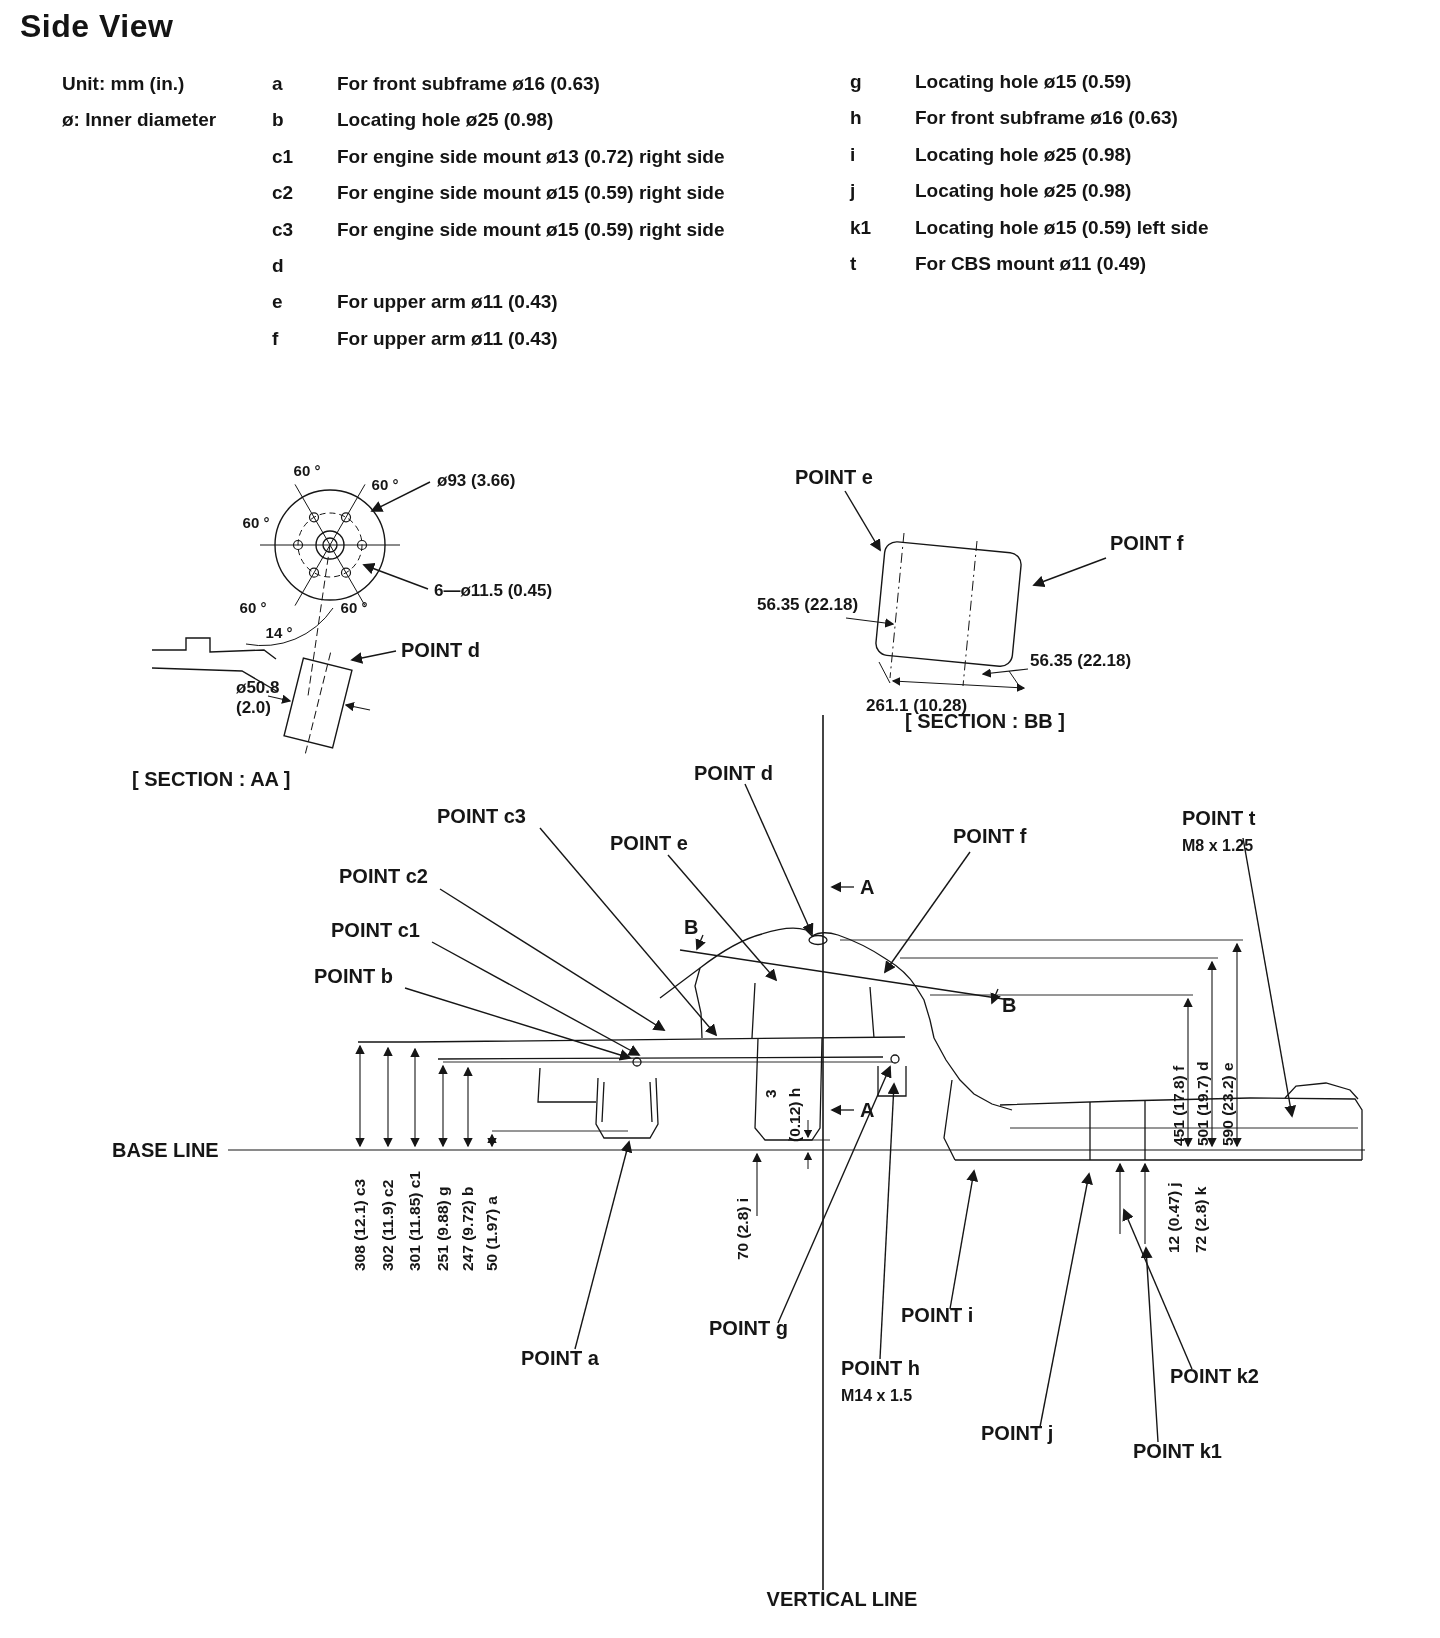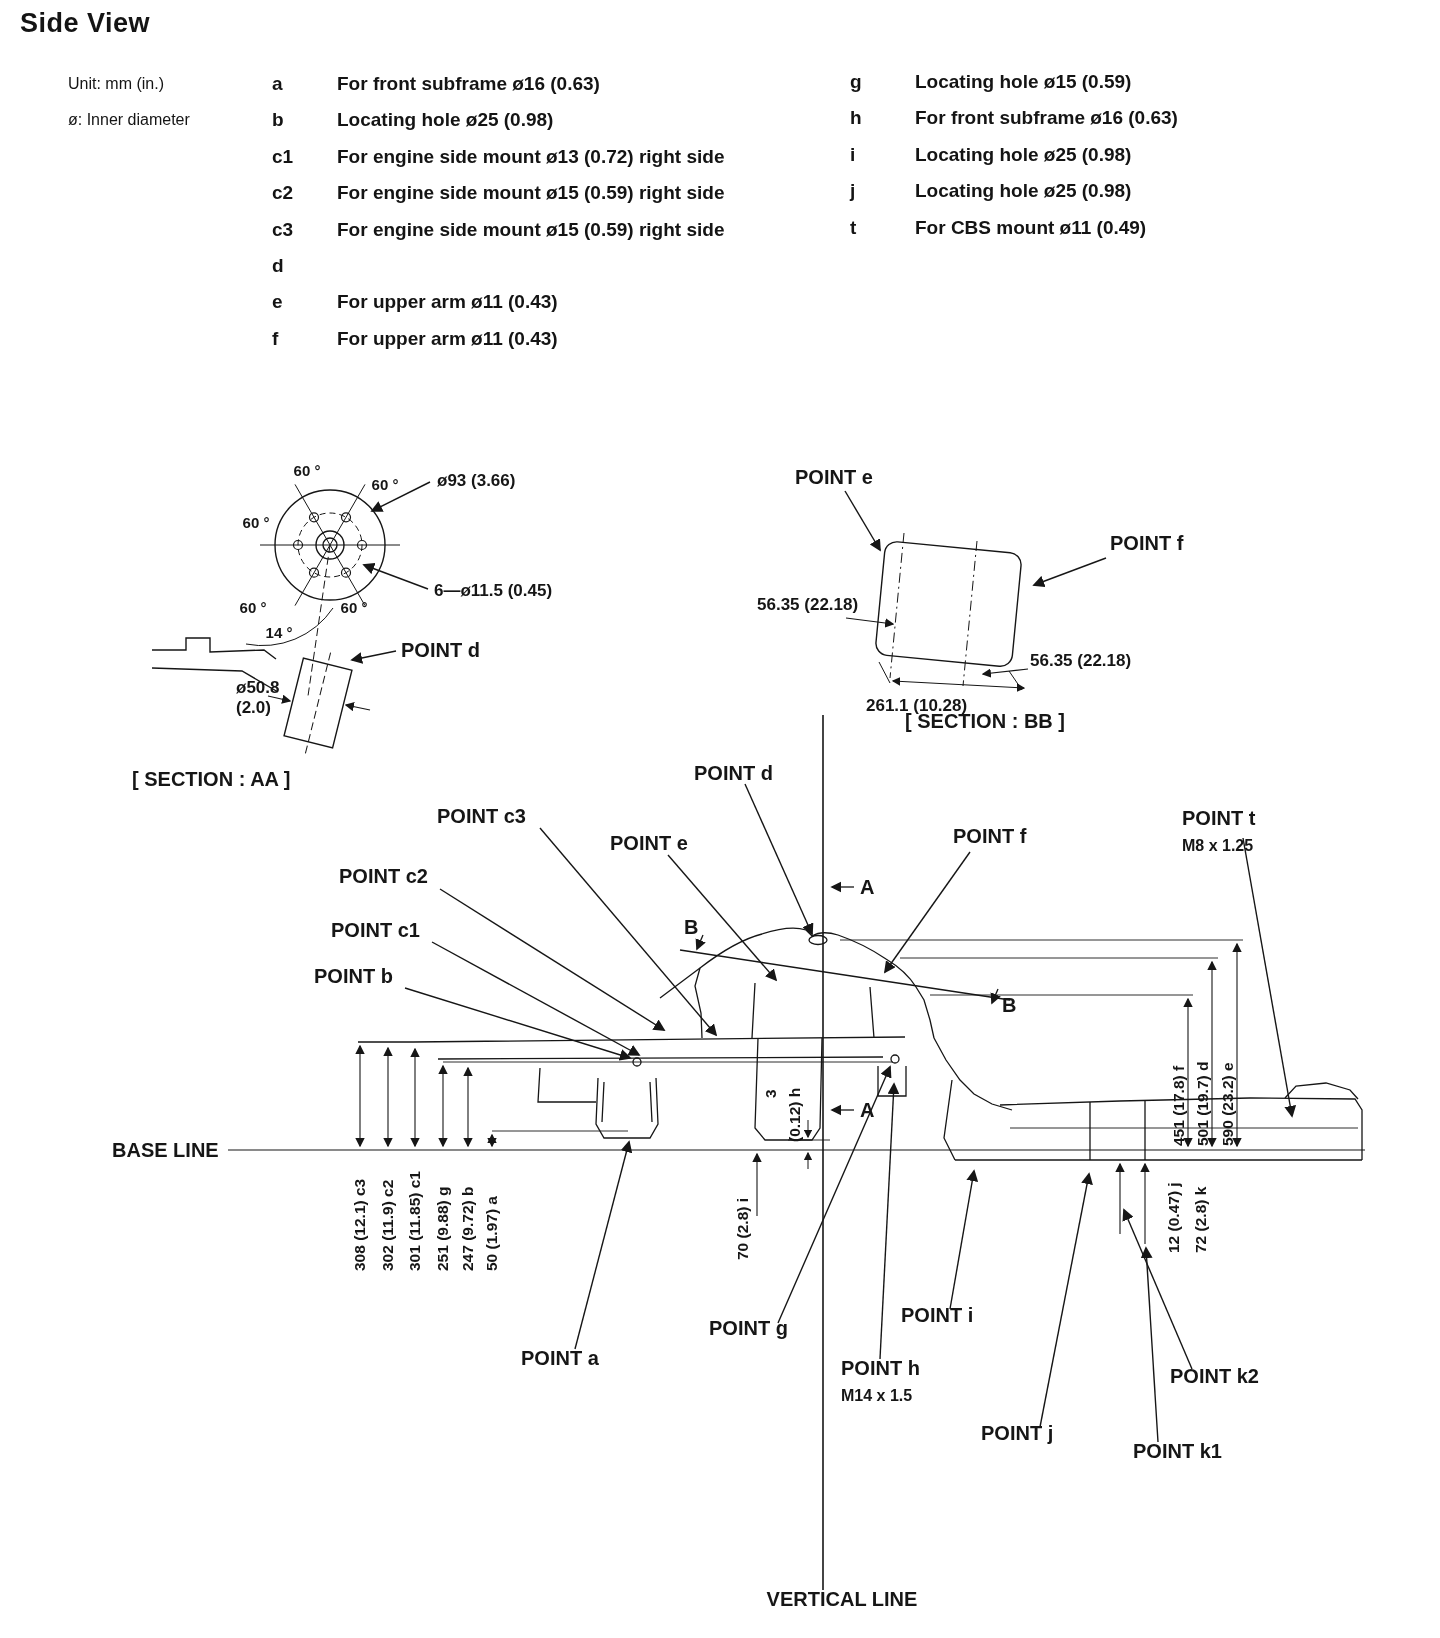--- a/index.html
+++ b/index.html
@@ -1,18 +1,18 @@
 <!DOCTYPE html>
 <html><head>
 <meta charset="utf-8">
 <style>
   html,body{margin:0;padding:0;background:#fff;}
   body{width:1440px;height:1638px;position:relative;font-family:"Liberation Sans",sans-serif;color:#141414;overflow:hidden;}
-  .title{position:absolute;left:20px;top:8px;font-size:27px;font-weight:bold;letter-spacing:.5px;}
-  .unit-block{position:absolute;left:68px;top:66px;font-size:16px;font-weight:normal;line-height:36px;white-space:nowrap;}
+  .title{position:absolute;left:20px;top:8px;font-size:32px;font-weight:bold;letter-spacing:.5px;}
+  .unit-block{position:absolute;left:62px;top:66px;font-size:19px;font-weight:bold;line-height:36px;white-space:nowrap;}
   .legend{position:absolute;font-size:19px;font-weight:bold;white-space:nowrap;}
   .legend-left{left:272px;top:66px;}
   .legend-right{left:850px;top:64px;}
   .lrow{height:36.4px;line-height:36.4px;display:flex;}
   .lkey{width:65px;flex:0 0 65px;}
   svg{position:absolute;left:0;top:438px;}
   svg text{font-family:"Liberation Sans",sans-serif;font-weight:bold;fill:#161616;}
   .pt{font-size:20px;}
   .cap{font-size:20px;}
   .sub{font-size:16px;}
@@ -73,20 +73,24 @@
       <span class="lkey">h</span>
       <span>For front subframe ø16 (0.63)</span>
     </div>
   <div class="lrow">
       <span class="lkey">i</span>
       <span>Locating hole ø25 (0.98)</span>
     </div>
   <div class="lrow">
       <span class="lkey">j</span>
       <span>Locating hole ø25 (0.98)</span>
+    </div>
+  <div class="lrow">
+      <span class="lkey">k1</span>
+      <span>Locating hole ø15 (0.59) left side</span>
     </div>
   <div class="lrow">
       <span class="lkey">t</span>
       <span>For CBS mount ø11 (0.49)</span>
     </div>
 </div>
 
 <svg width="1440" height="1200" viewBox="0 0 1440 1200">
   <defs>
     <marker id="ah" viewBox="0 0 10 10" refX="8.5" refY="5" markerWidth="8.5" markerHeight="8.5" orient="auto-start-reverse">

